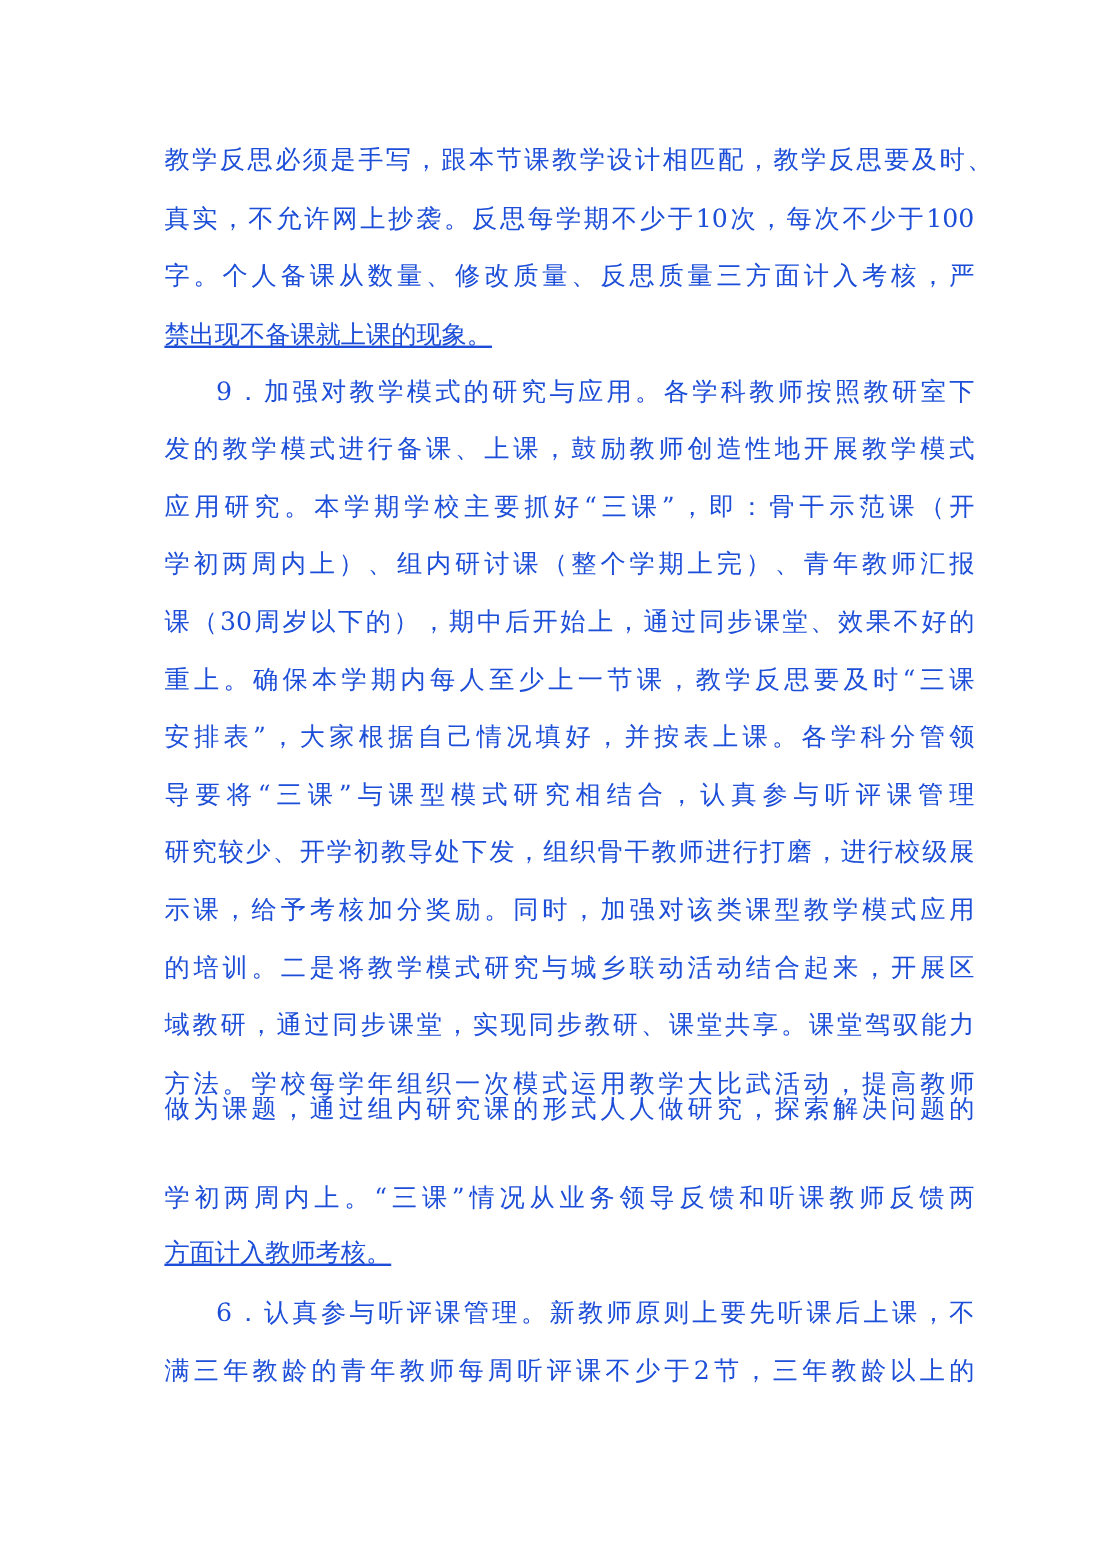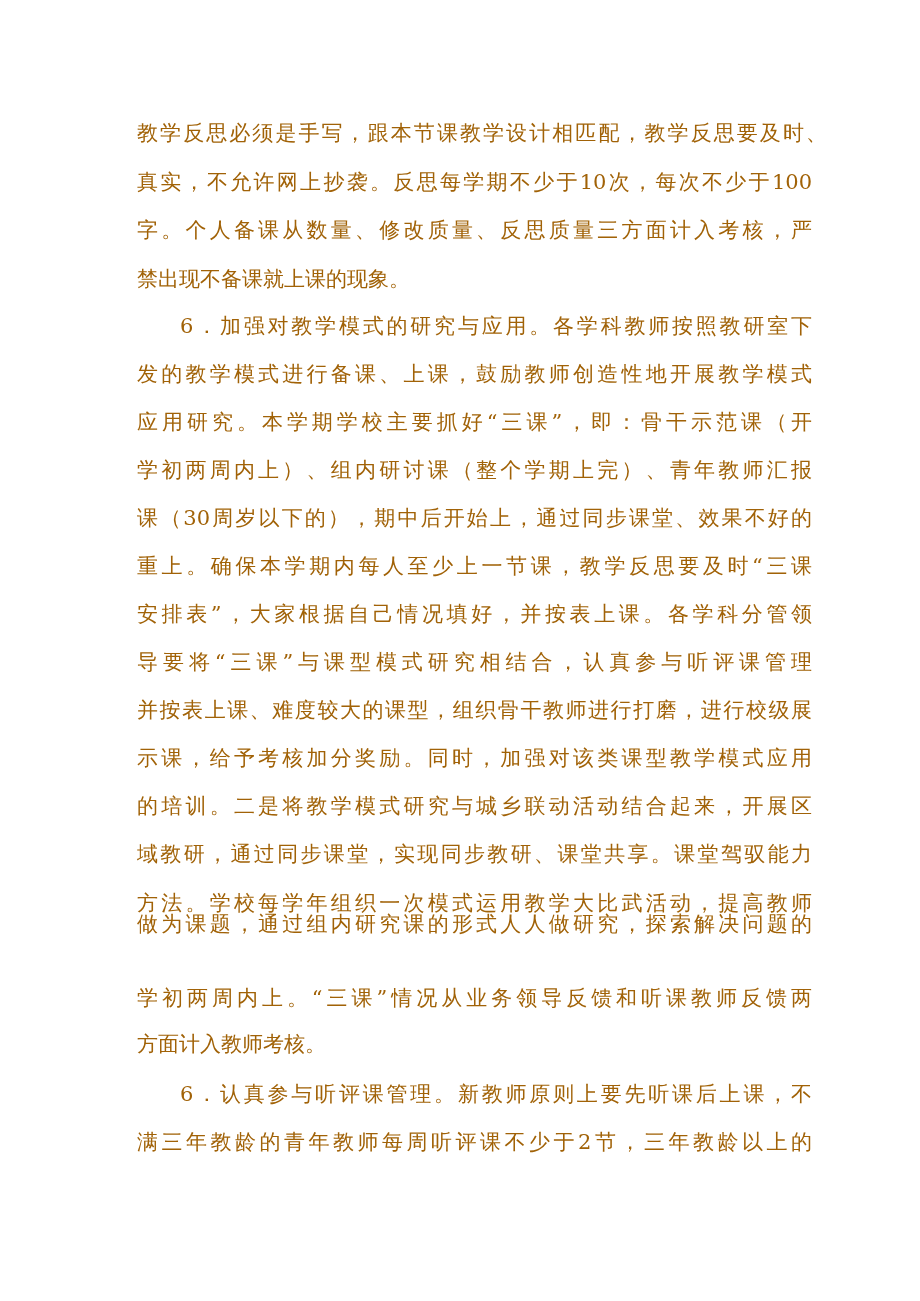--- a/index.html
+++ b/index.html
@@ -6,52 +6,52 @@
   body { width: 920px; height: 1301px; position: relative; overflow: hidden; }
   .page { position: absolute; left: 0; top: 0; width: 920px; height: 1301px; background: #ffffff; }
   .line {
     position: absolute;
     left: 137px;
     width: 675px;
     height: 30px;
     line-height: 30px;
     font-family: "DejaVu Serif", "Liberation Serif", serif;
     font-size: 21px;
-    color: #a16207;
+    color: #1d4ed8;
     white-space: nowrap;
     text-align-last: justify;
     text-align: justify;
     letter-spacing: 0px;
   }
-  .line.short { text-align-last: left; }
+  .line.short { text-align-last: left; text-decoration: underline; }
   .line.indent { left: 180px; width: 632px; }
   .line.wide { width: 690px; }
 </style>
 </head>
 <body>
 
 <div class="page">
 
   <div>
     <div class="line wide" style="top:118px">教学反思必须是手写，跟本节课教学设计相匹配，教学反思要及时、</div>
     <div class="line" style="top:167px">真实，不允许网上抄袭。反思每学期不少于10次，每次不少于100</div>
     <div class="line" style="top:215px">字。个人备课从数量、修改质量、反思质量三方面计入考核，严</div>
     <div class="line short" style="top:264px">禁出现不备课就上课的现象。</div>
   </div>
 
   <div>
-    <div class="line indent" style="top:311px">6．加强对教学模式的研究与应用。各学科教师按照教研室下</div>
+    <div class="line indent" style="top:311px">9．加强对教学模式的研究与应用。各学科教师按照教研室下</div>
     <div class="line" style="top:359px">发的教学模式进行备课、上课，鼓励教师创造性地开展教学模式</div>
     <div class="line" style="top:407px">应用研究。本学期学校主要抓好“三课”，即：骨干示范课（开</div>
     <div class="line" style="top:455px">学初两周内上）、组内研讨课（整个学期上完）、青年教师汇报</div>
     <div class="line" style="top:503px">课（30周岁以下的），期中后开始上，通过同步课堂、效果不好的</div>
     <div class="line" style="top:551px">重上。确保本学期内每人至少上一节课，教学反思要及时“三课</div>
     <div class="line" style="top:599px">安排表”，大家根据自己情况填好，并按表上课。各学科分管领</div>
     <div class="line" style="top:647px">导要将“三课”与课型模式研究相结合，认真参与听评课管理</div>
-    <div class="line" style="top:695px">并按表上课、难度较大的课型，组织骨干教师进行打磨，进行校级展</div>
+    <div class="line" style="top:695px">研究较少、开学初教导处下发，组织骨干教师进行打磨，进行校级展</div>
     <div class="line" style="top:743px">示课，给予考核加分奖励。同时，加强对该类课型教学模式应用</div>
     <div class="line" style="top:791px">的培训。二是将教学模式研究与城乡联动活动结合起来，开展区</div>
     <div class="line" style="top:839px">域教研，通过同步课堂，实现同步教研、课堂共享。课堂驾驭能力</div>
     <div class="line" style="top:909px">做为课题，通过组内研究课的形式人人做研究，探索解决问题的</div>
     <div class="line" style="top:888px">方法。学校每学年组织一次模式运用教学大比武活动，提高教师</div>
     <div class="line" style="top:983px">学初两周内上。“三课”情况从业务领导反馈和听课教师反馈两</div>
     <div class="line short" style="top:1029px">方面计入教师考核。</div>
   </div>
 
   <div>

